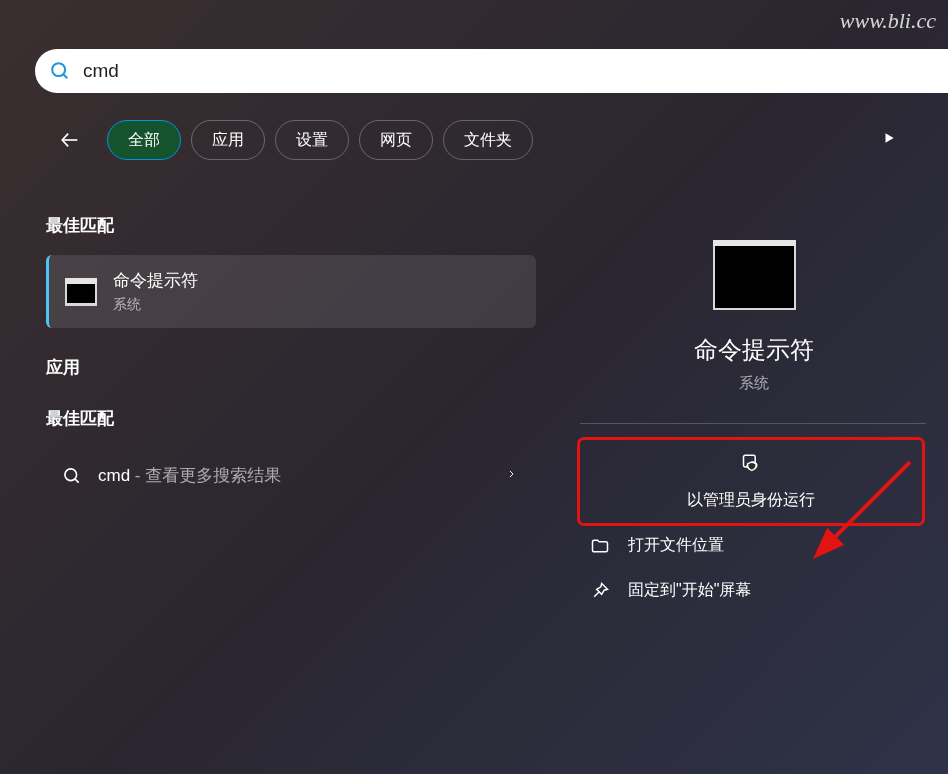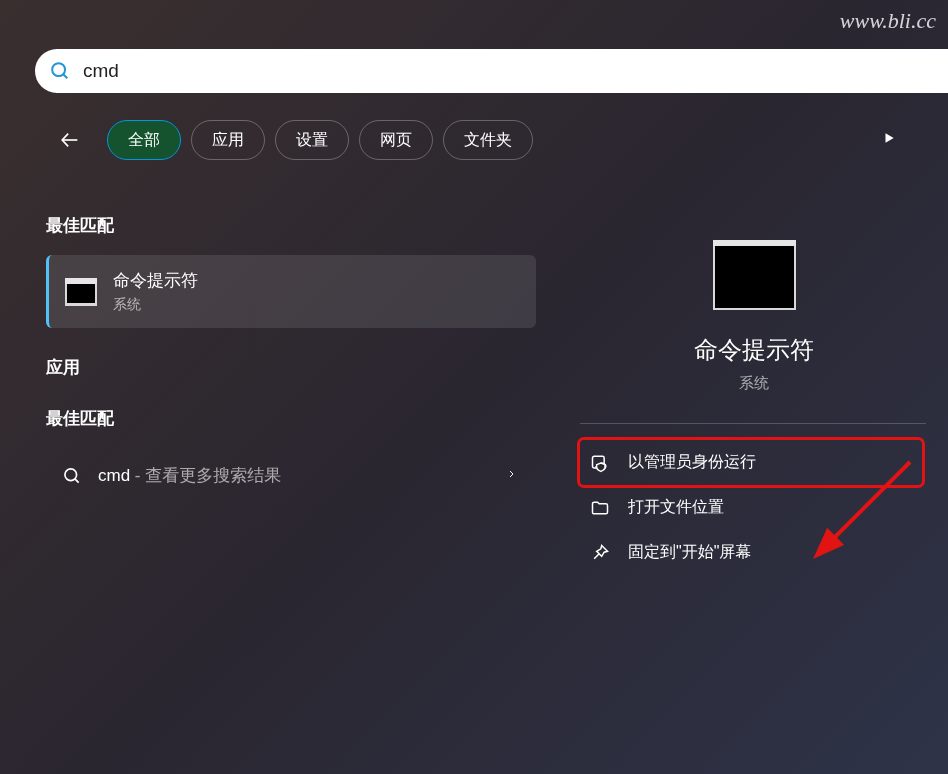--- a/index.html
+++ b/index.html
@@ -157,20 +157,21 @@
   .action-item {
     display:flex; align-items:center;
     gap: 18px;
     padding: 12px 10px;
     border-radius: 4px;
     font-size: 16px;
   }
   .action-item.highlight {
     outline: 3px solid #e11313;
     outline-offset: 0;
+    flex-direction: column;
   }
   .action-item svg { flex:0 0 auto; }
 
   
   .red-arrow {
     position: absolute;
     right: 28px;
     top: 452px;
     pointer-events:none;
   }

